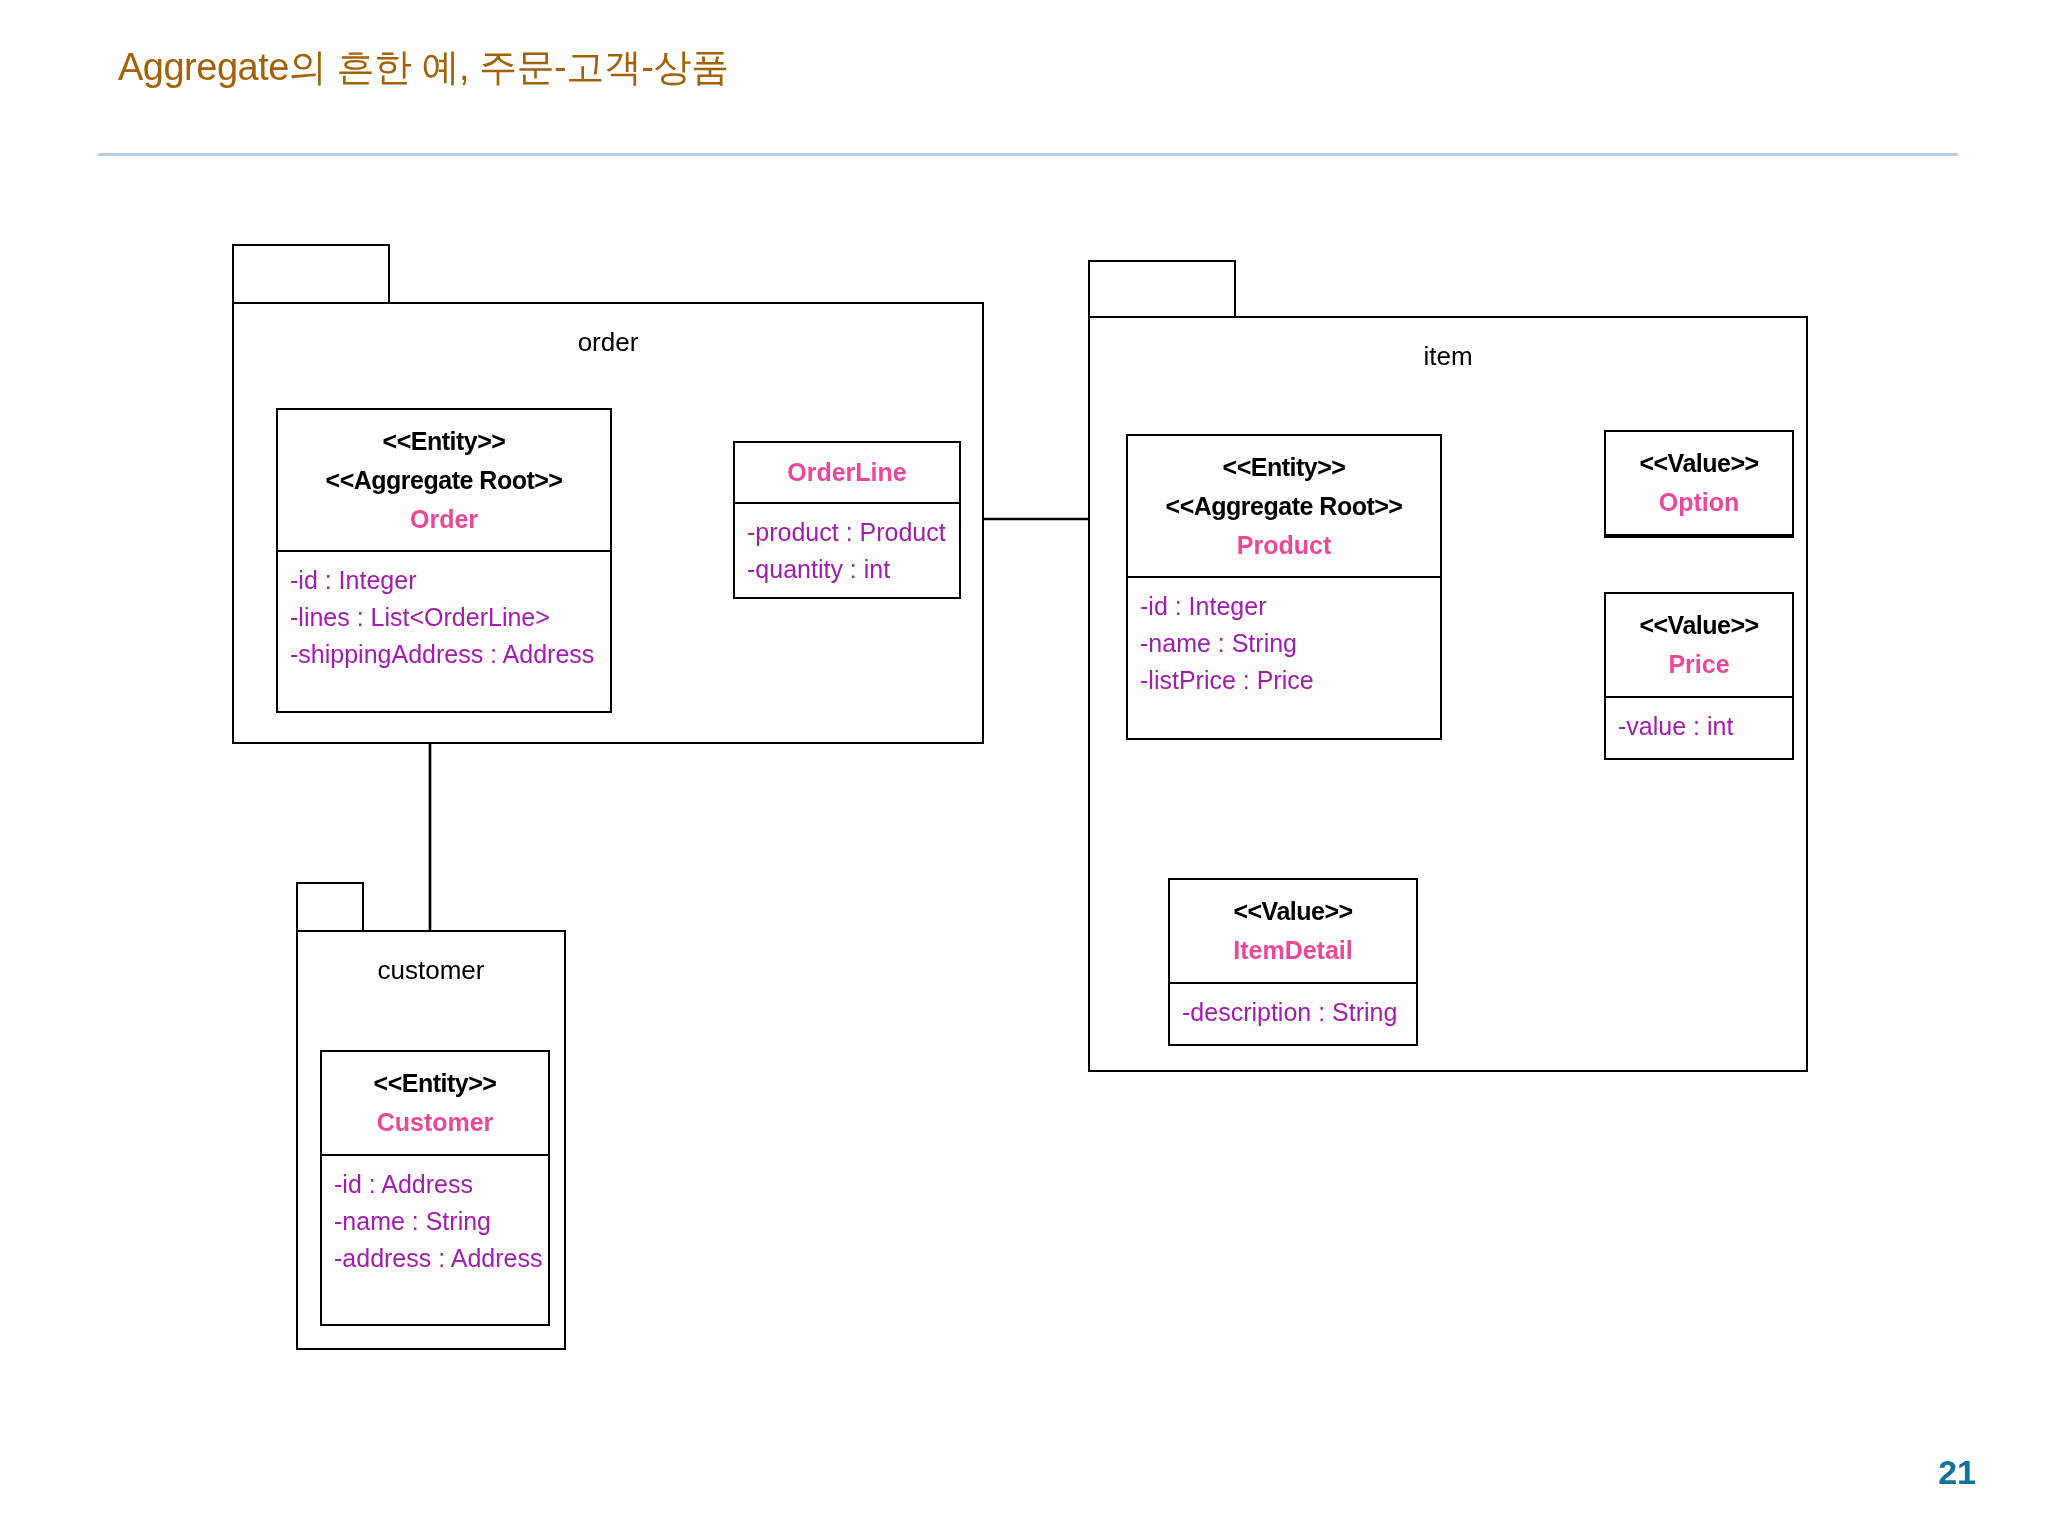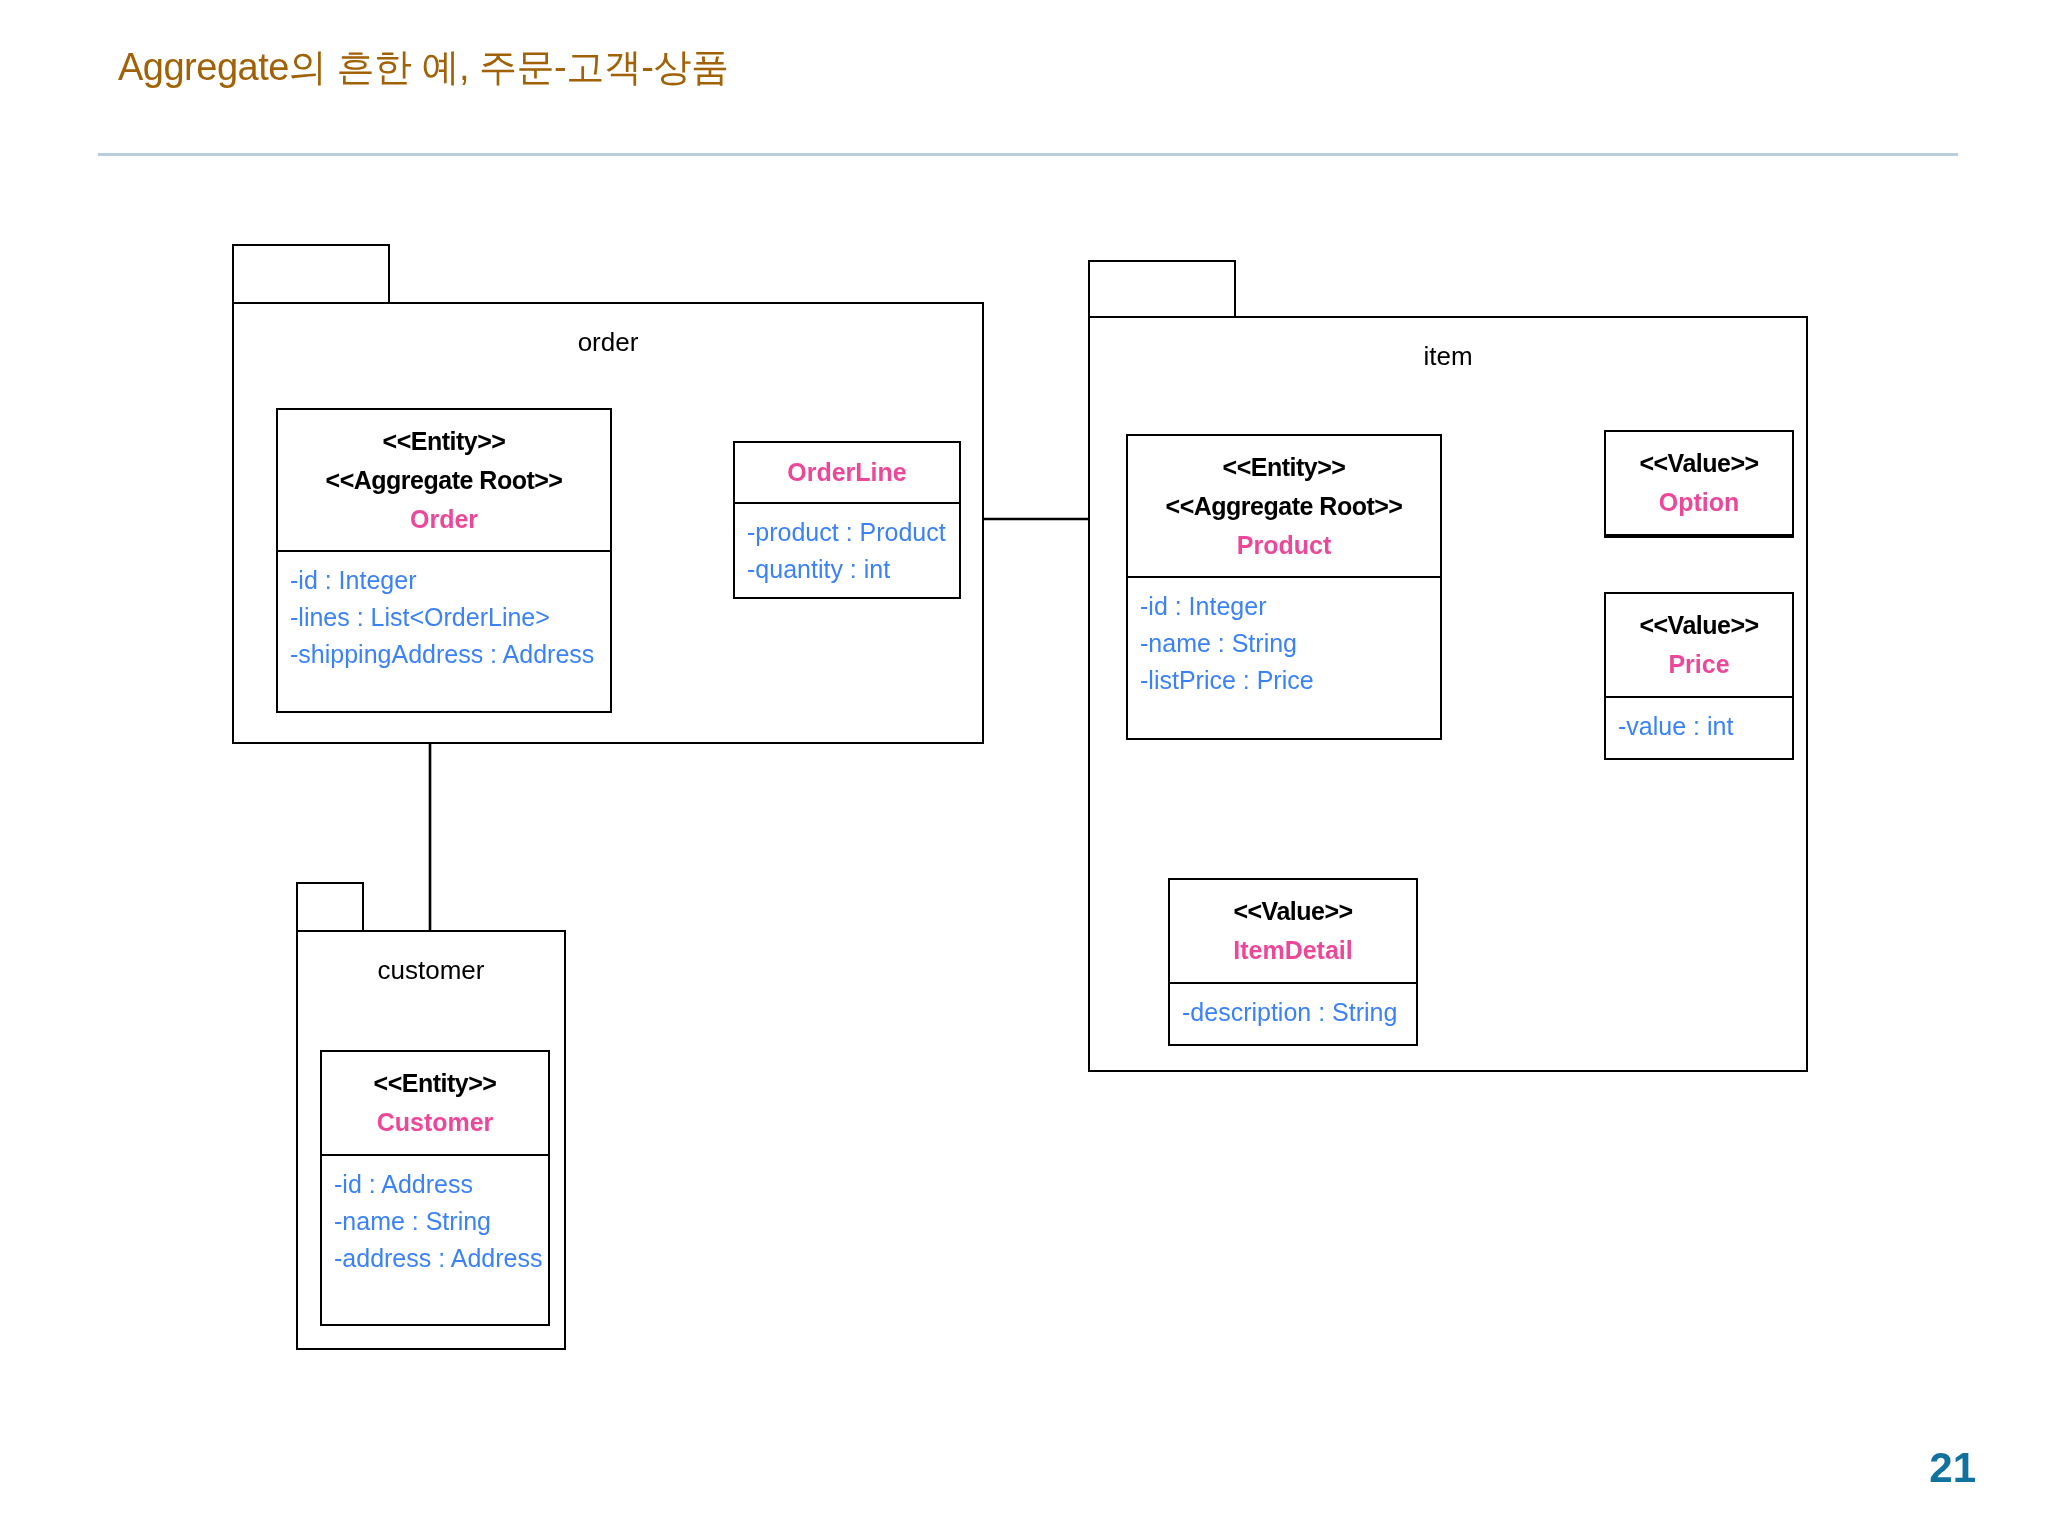--- a/index.html
+++ b/index.html
@@ -31,21 +31,21 @@
     left: 98px;
     top: 153px;
     width: 1860px;
     height: 3px;
     background: #b9cfdf;
   }
   #page-number {
     position: absolute;
     right: 72px;
     bottom: 44px;
-    font-size: 42px;
+    font-size: 34px;
     font-weight: bold;
     color: #11719f;
   }
 
   
   #diagram {
     position: absolute;
     left: 0;
     top: 0;
     width: 1872px;
@@ -117,21 +117,21 @@
   .class-attrs {
     padding: 10px 10px 12px 12px;
   }
   .class-attrs.empty {
     min-height: 16px;
     padding: 0;
   }
   .attr {
     font-size: 25px;
     line-height: 1.48;
-    color: #3b82f6;
+    color: #a21caf;
     white-space: nowrap;
   }
 </style>
 </head>
 <body>
 
 <div id="slide-title">Aggregate의 흔한 예, 주문-고객-상품</div>
 <div id="title-rule"></div>
 <div id="page-number">21</div>
 

